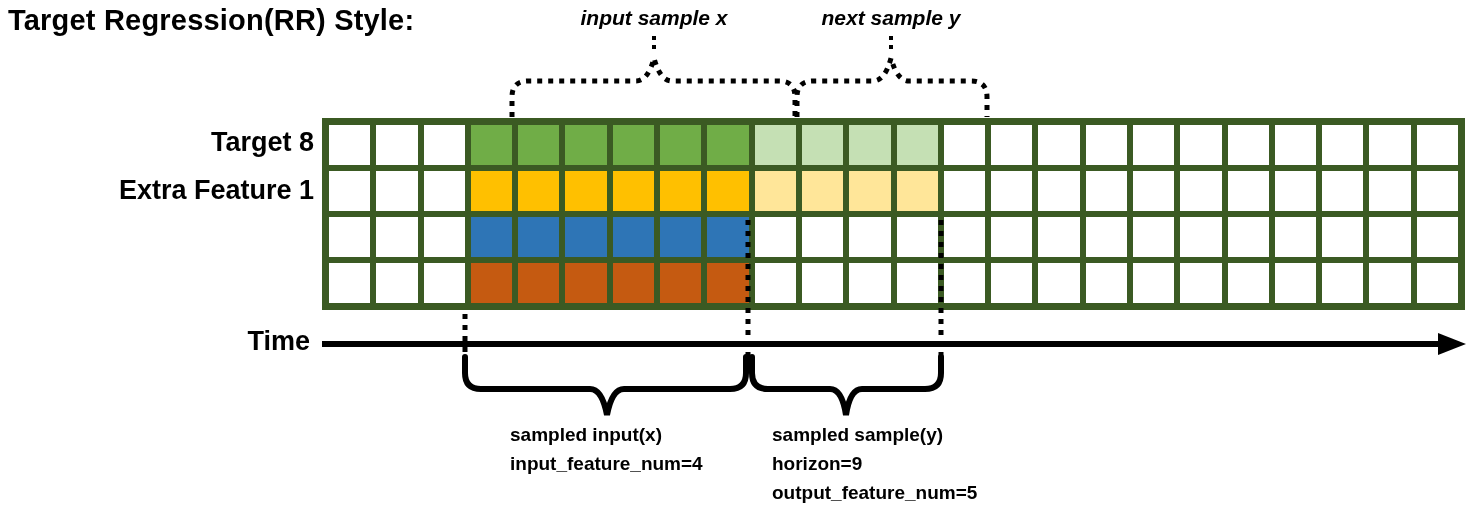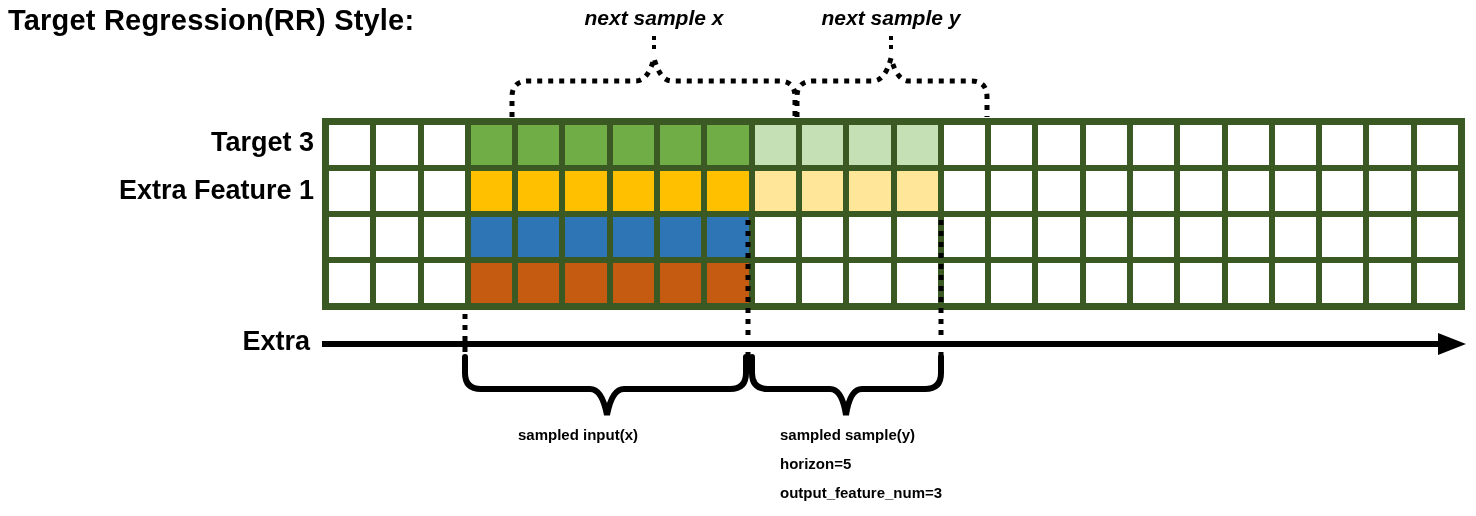--- a/index.html
+++ b/index.html
@@ -15,36 +15,36 @@
   #row-labels{left:0;top:118px;width:314px;}
   .row-label{height:48px;line-height:48px;text-align:right;font-weight:700;font-size:27px;white-space:nowrap;}
   #time-label{left:0;top:326px;width:310px;text-align:right;font-weight:700;font-size:27px;}
   #grid{
     left:322px;top:118px;width:1143px;height:192px;box-sizing:border-box;
     display:grid;grid-template-columns:repeat(24,1fr);grid-auto-rows:1fr;
     gap:6px;padding:7px;
   }
   .cell{width:100%;height:100%;}
   #overlay{left:0;top:0;width:1476px;height:516px;pointer-events:none;}
-  .note-block{top:420px;font-size:15px;font-weight:600;line-height:29px;white-space:nowrap;margin-left:8px;}
+  .note-block{top:420px;font-size:19px;font-weight:600;line-height:29px;white-space:nowrap;}
   #input-note{left:510px;}
   #output-note{left:772px;}
 </style>
 </head>
 <body>
 
 <div id="canvas">
 
   <div id="title" class="abs">Target Regression(RR) Style:</div>
 
-  <div id="label-next-x" class="abs brace-label">next sample x</div>
+  <div id="label-next-x" class="abs brace-label">input sample x</div>
   <div id="label-next-y" class="abs brace-label">next sample y</div>
 
   <div id="row-labels" class="abs">
-    <div class="row-label">Target 3</div>
+    <div class="row-label">Target 8</div>
     <div class="row-label">Extra Feature 1</div>
   </div>
 
   <div id="grid" class="abs" style="background: rgb(59, 90, 35);">
       <div class="cell" style="background: rgb(255, 255, 255);"></div>
       <div class="cell" style="background: rgb(255, 255, 255);"></div>
       <div class="cell" style="background: rgb(255, 255, 255);"></div>
       <div class="cell" style="background: rgb(112, 173, 71);"></div>
       <div class="cell" style="background: rgb(112, 173, 71);"></div>
       <div class="cell" style="background: rgb(112, 173, 71);"></div>
@@ -133,21 +133,21 @@
       <div class="cell" style="background: rgb(255, 255, 255);"></div>
       <div class="cell" style="background: rgb(255, 255, 255);"></div>
       <div class="cell" style="background: rgb(255, 255, 255);"></div>
       <div class="cell" style="background: rgb(255, 255, 255);"></div>
       <div class="cell" style="background: rgb(255, 255, 255);"></div>
       <div class="cell" style="background: rgb(255, 255, 255);"></div>
       <div class="cell" style="background: rgb(255, 255, 255);"></div>
       <div class="cell" style="background: rgb(255, 255, 255);"></div>
     </div>
 
-  <div id="time-label" class="abs">Extra</div>
+  <div id="time-label" class="abs">Time</div>
 
   <svg id="overlay" class="abs" width="1476" height="516" viewBox="0 0 1476 516" xmlns="http://www.w3.org/2000/svg">
 
     <path d="M 512,117 L 512,97 Q 512,81 528,81 L 636,81 Q 648,81 654,58 Q 660,81 672,81 L 779,81 Q 795,81 795,97 L 795,117" fill="none" stroke="#000" stroke-width="5" stroke-dasharray="5 6"></path>
 
     <path d="M 797,117 L 797,97 Q 797,81 813,81 L 873,81 Q 885,81 891,58 Q 897,81 909,81 L 971,81 Q 987,81 987,97 L 987,117" fill="none" stroke="#000" stroke-width="5" stroke-dasharray="5 6"></path>
 
     <line x1="654" y1="36" x2="654" y2="54" stroke="#000" stroke-width="4" stroke-dasharray="4 5"></line>
     <line x1="891" y1="36" x2="891" y2="54" stroke="#000" stroke-width="4" stroke-dasharray="4 5"></line>
 
@@ -158,21 +158,22 @@
     <line x1="322" y1="344" x2="1440" y2="344" stroke="#000" stroke-width="6"></line>
     <polygon points="1438,333 1438,355 1466,344" fill="#000"></polygon>
 
     <path d="M 465,357 L 465,373 Q 465,389 481,389 L 590,389 Q 602,389 607,415 Q 612,389 624,389 L 730,389 Q 746,389 746,373 L 746,357" fill="none" stroke="#000" stroke-width="6" stroke-linecap="round"></path>
 
     <path d="M 752,357 L 752,373 Q 752,389 768,389 L 830,389 Q 842,389 846,415 Q 850,389 862,389 L 925,389 Q 941,389 941,373 L 941,357" fill="none" stroke="#000" stroke-width="6" stroke-linecap="round"></path>
   </svg>
 
   <div id="input-note" class="abs note-block">
     <div>sampled input(x)</div>
+    <div>input_feature_num=4</div>
   </div>
 
   <div id="output-note" class="abs note-block">
     <div>sampled sample(y)</div>
-    <div>horizon=5</div>
-    <div>output_feature_num=3</div>
+    <div>horizon=9</div>
+    <div>output_feature_num=5</div>
   </div>
 
 </div>
 
 </body></html>

